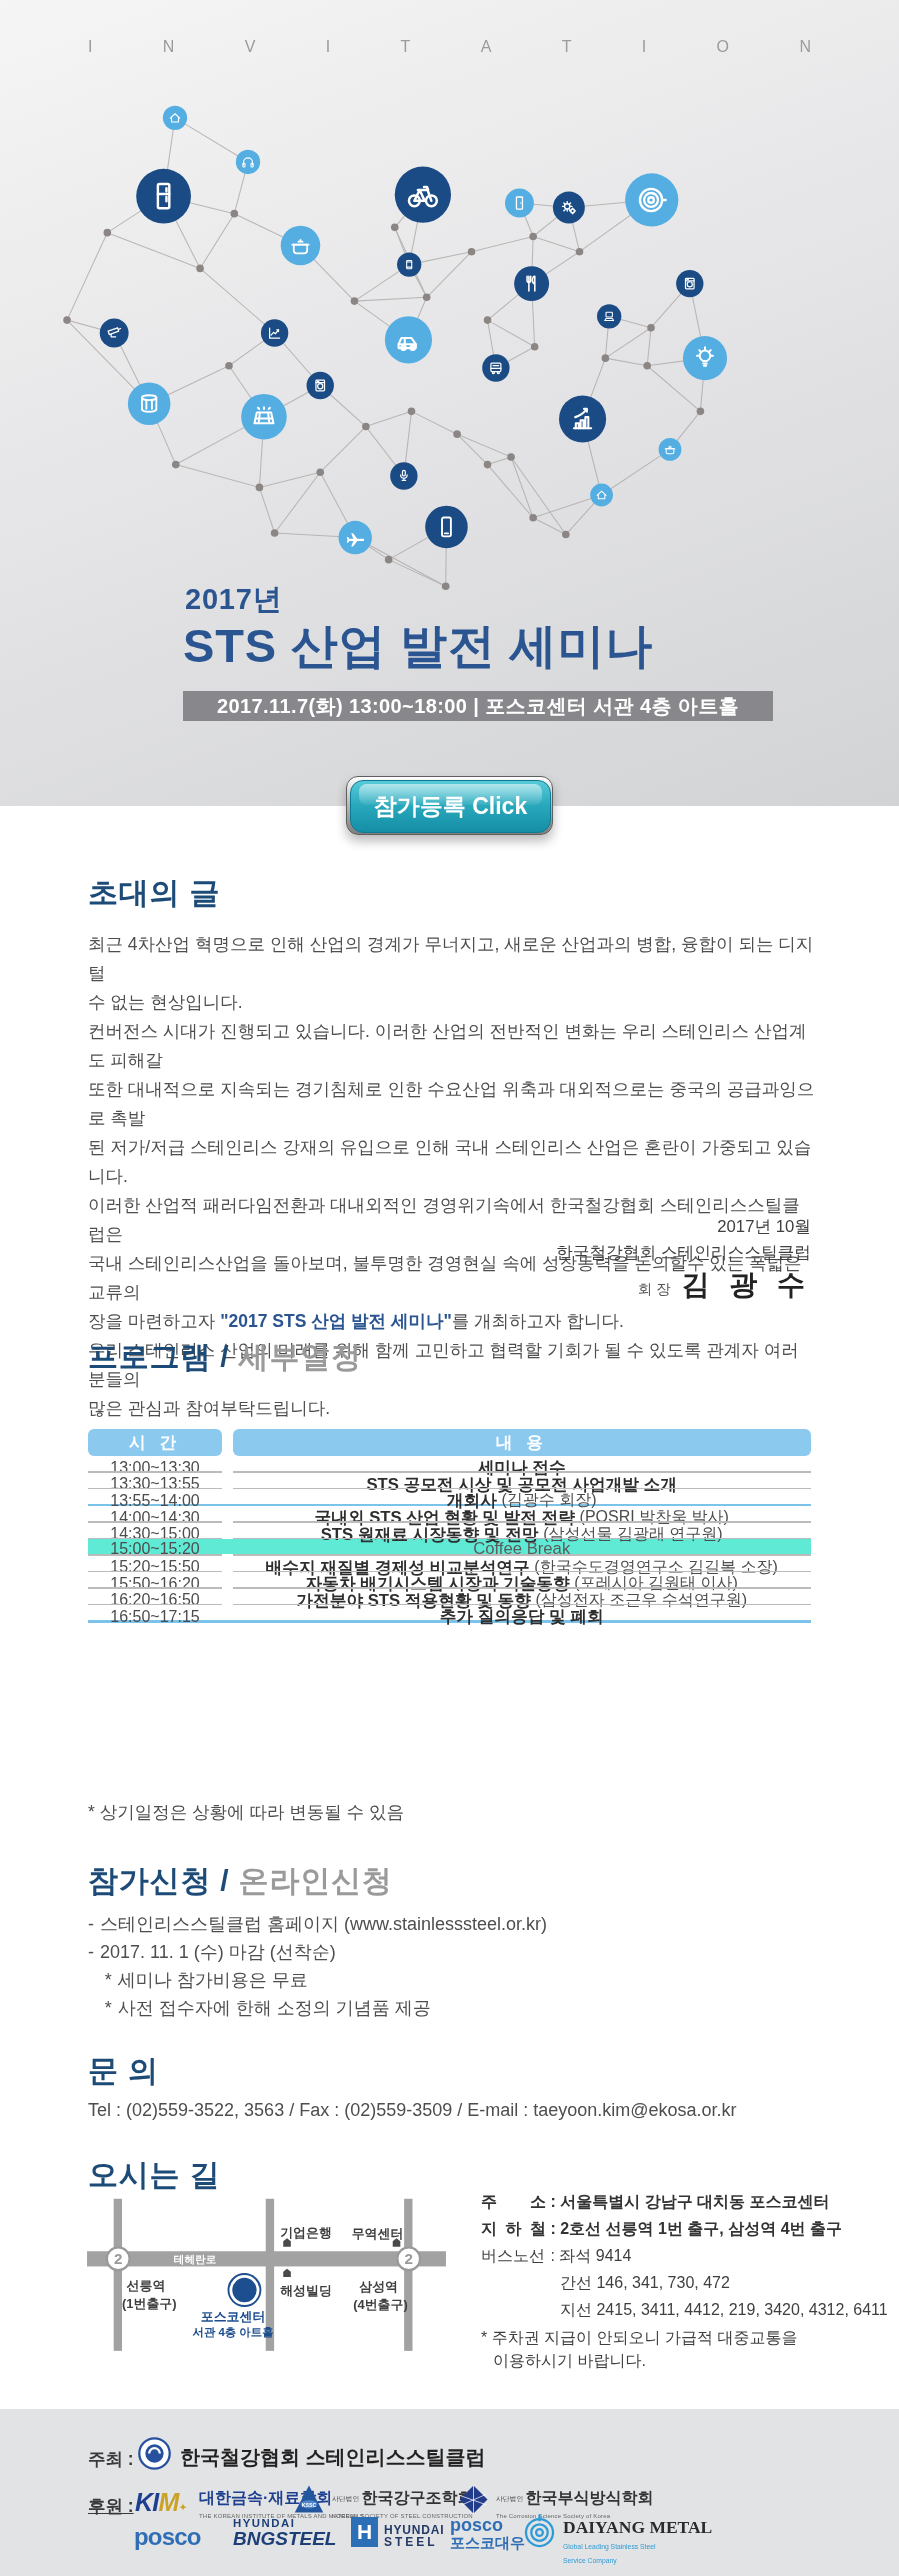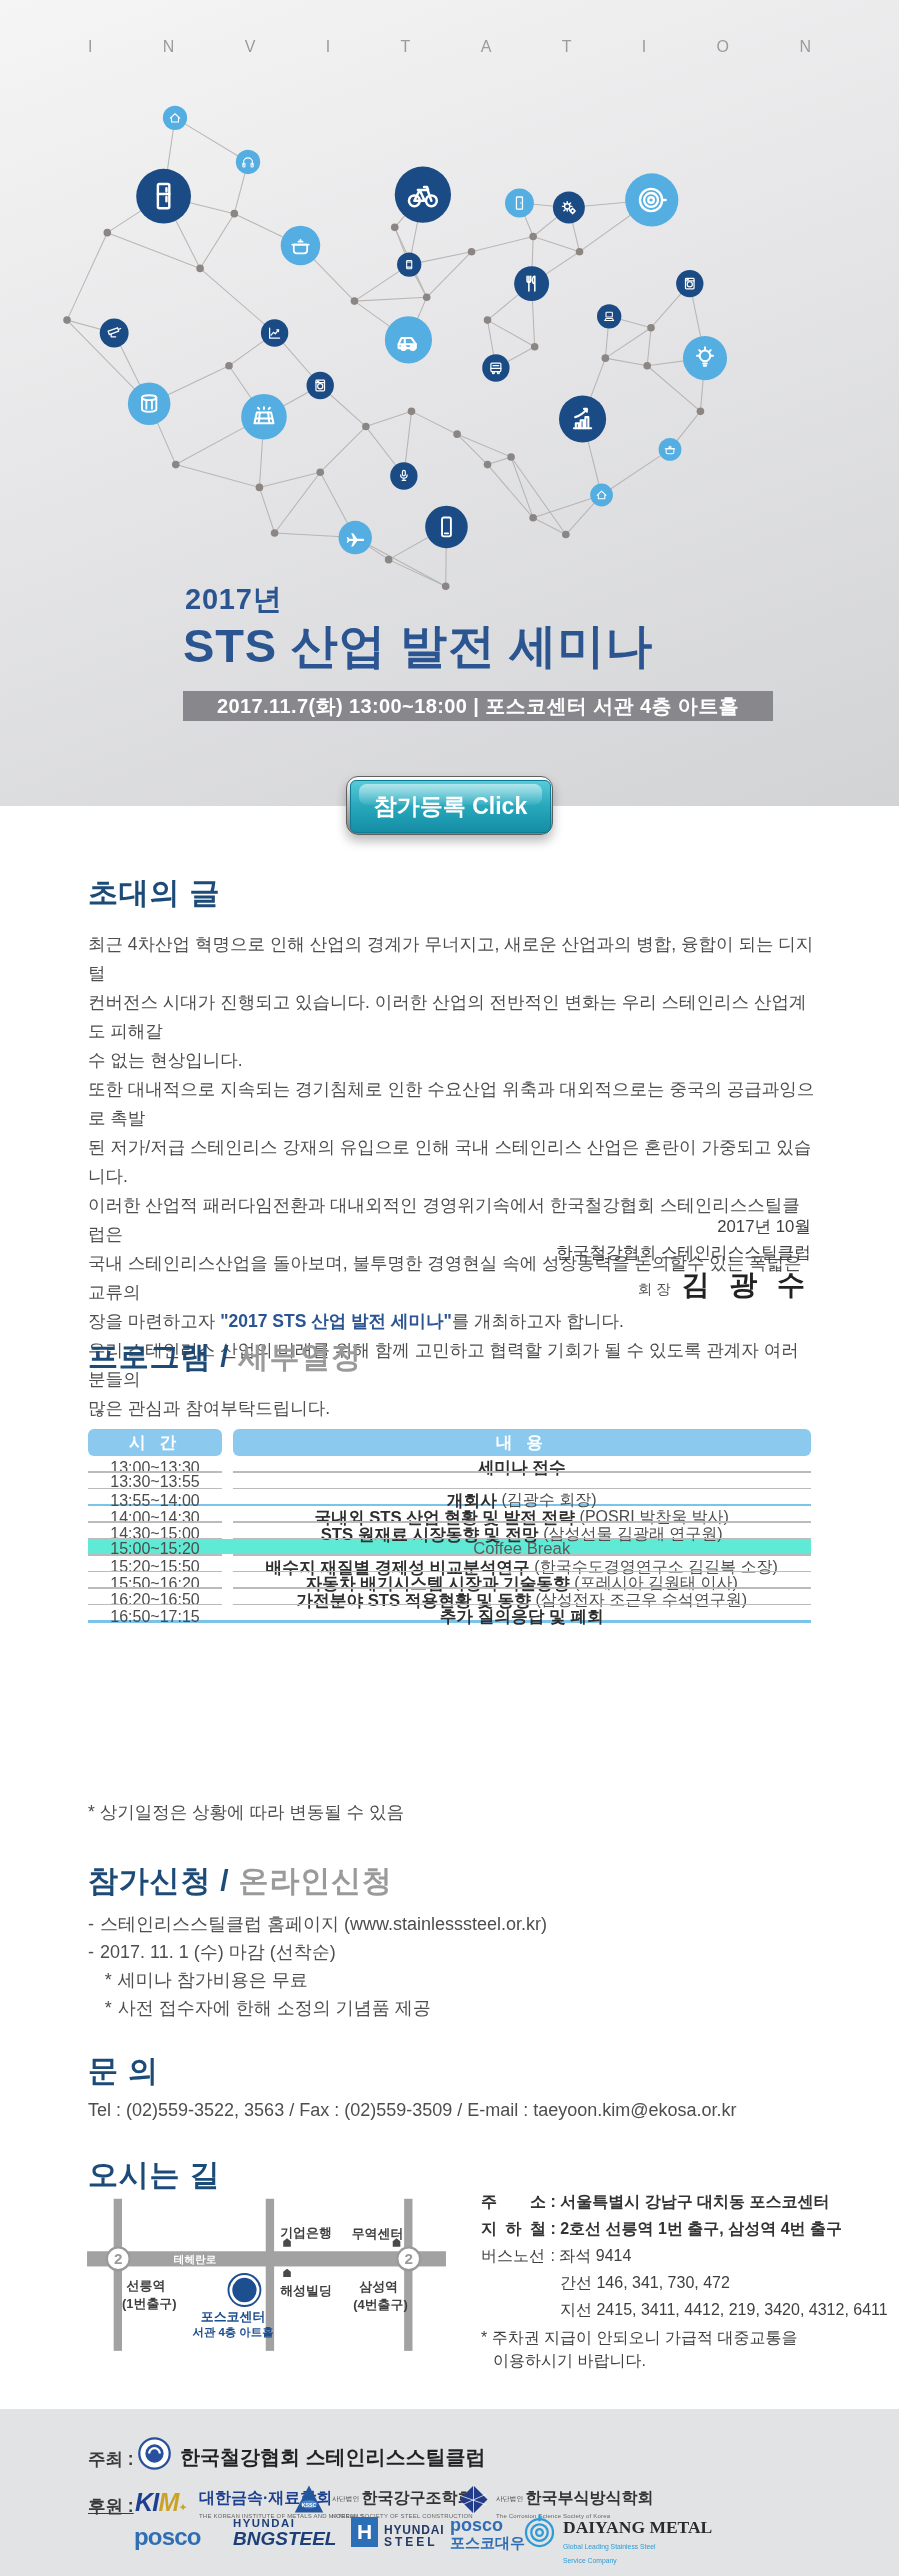--- a/index.html
+++ b/index.html
@@ -15,21 +15,21 @@
   #network-svg{left:0;top:0;width:899px;height:806px;}
   #year-label{left:185px;top:580px;font-size:29px;font-weight:800;color:#2a5591;letter-spacing:0.8px;}
   #main-title{left:183px;top:615px;font-size:47px;font-weight:800;color:#2a5591;letter-spacing:0.8px;}
   #date-bar{left:183px;top:691px;width:590px;height:30px;background:#88888c;
             display:flex;align-items:center;justify-content:center;
             color:#ffffff;font-size:20px;font-weight:700;letter-spacing:0.4px;}
   #register-btn{left:346px;top:776px;width:207px;height:59px;border-radius:12px;
                 background:linear-gradient(180deg,#fdfdfd 0%,#bdbdbd 45%,#7e7e7e 100%);
                 border:0.8px solid #5f5f5f;box-shadow:0 6px 10.7px rgba(0,0,0,.28);
                 padding:3px;box-sizing:border-box;cursor:pointer;}
-  #register-btn .inner{position:relative;width:100%;height:100%;border-radius:6px;
+  #register-btn .inner{position:relative;width:100%;height:100%;border-radius:13px;
                 background:linear-gradient(180deg,#57cbd9 0%,#29a8bc 48%,#148ea5 100%);
                 border:0.8px solid #0d7b91;display:flex;align-items:center;justify-content:center;
                 color:#ffffff;font-size:23px;font-weight:700;overflow:hidden;}
   #register-btn .inner:before{content:"";position:absolute;left:4%;top:6%;width:92%;height:42%;
                 border-radius:7.6px;background:linear-gradient(180deg,rgba(255,255,255,.55),rgba(255,255,255,.05));}
 
   
   .sec-h{font-size:30px;font-weight:800;color:#1d4b78;letter-spacing:0.8px;}
   .sec-h .light{color:#9a9a9a;font-weight:800;}
 
@@ -438,22 +438,22 @@
     <div id="main-title" class="abs">STS 산업 발전 세미나</div>
     <div id="date-bar" class="abs">2017.11.7(화) 13:00~18:00 | 포스코센터 서관 4층 아트홀</div>
   </div>
   <div id="register-btn" class="abs">
     <div class="inner">참가등록 Click</div>
   </div>
 
   <div class="abs sec-h" style="left:88px;top:873px;">초대의 글</div>
   <div id="invite-body" class="abs">
       <div>최근 4차산업 혁명으로 인해 산업의 경계가 무너지고, 새로운 산업과의 병합, 융합이 되는 디지털</div>
+      <div>수 없는 현상입니다.</div>
       <div>컨버전스 시대가 진행되고 있습니다. 이러한 산업의 전반적인 변화는 우리 스테인리스 산업계도 피해갈</div>
-      <div>수 없는 현상입니다.</div>
       <div>또한 대내적으로 지속되는 경기침체로 인한 수요산업 위축과 대외적으로는 중국의 공급과잉으로 촉발</div>
       <div>된 저가/저급 스테인리스 강재의 유입으로 인해 국내 스테인리스 산업은 혼란이 가중되고 있습니다.</div>
       <div>이러한 산업적 패러다임전환과 대내외적인 경영위기속에서 한국철강협회 스테인리스스틸클럽은</div>
       <div>국내 스테인리스산업을 돌아보며, 불투명한 경영현실 속에 성장동력을 논의할수 있는 폭넓은 교류의</div>
       <div>장을 마련하고자 <b>"2017 STS 산업 발전 세미나"</b>를 개최하고자 합니다.</div>
       <div>우리 스테인리스 산업의 미래를 위해 함께 고민하고 협력할 기회가 될 수 있도록 관계자 여러분들의</div>
       <div>많은 관심과 참여부탁드립니다.</div>
     </div>
   <div id="sign-block" class="abs">
     <div class="s1">2017년 10월</div>
@@ -479,20 +479,23 @@
           </div>
         </div>
         <div class="pdiv">
           <div class="seg"></div>
           <div></div>
           <div class="seg"></div>
         </div>
         <div class="prow">
           <div class="ptime">13:30~13:55</div>
           <div></div>
+          <div class="pcontent">
+            <b>STS 공모전 시상 및 공모전 사업개발 소개</b>
+          </div>
         </div>
         <div class="pdiv">
           <div class="seg"></div>
           <div></div>
           <div class="seg"></div>
         </div>
         <div class="prow">
           <div class="ptime">13:55~14:00</div>
           <div></div>
           <div class="pcontent">

